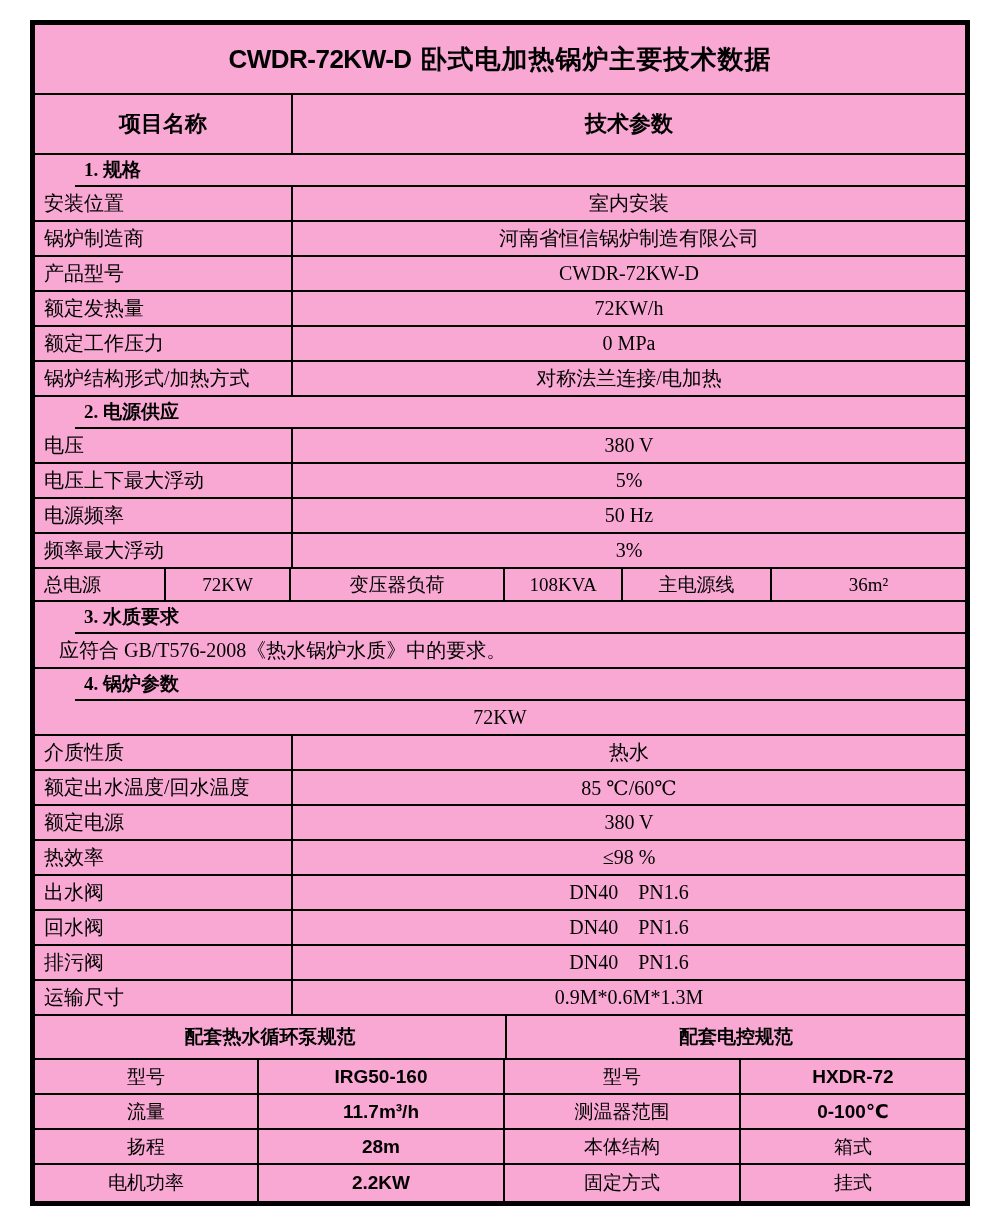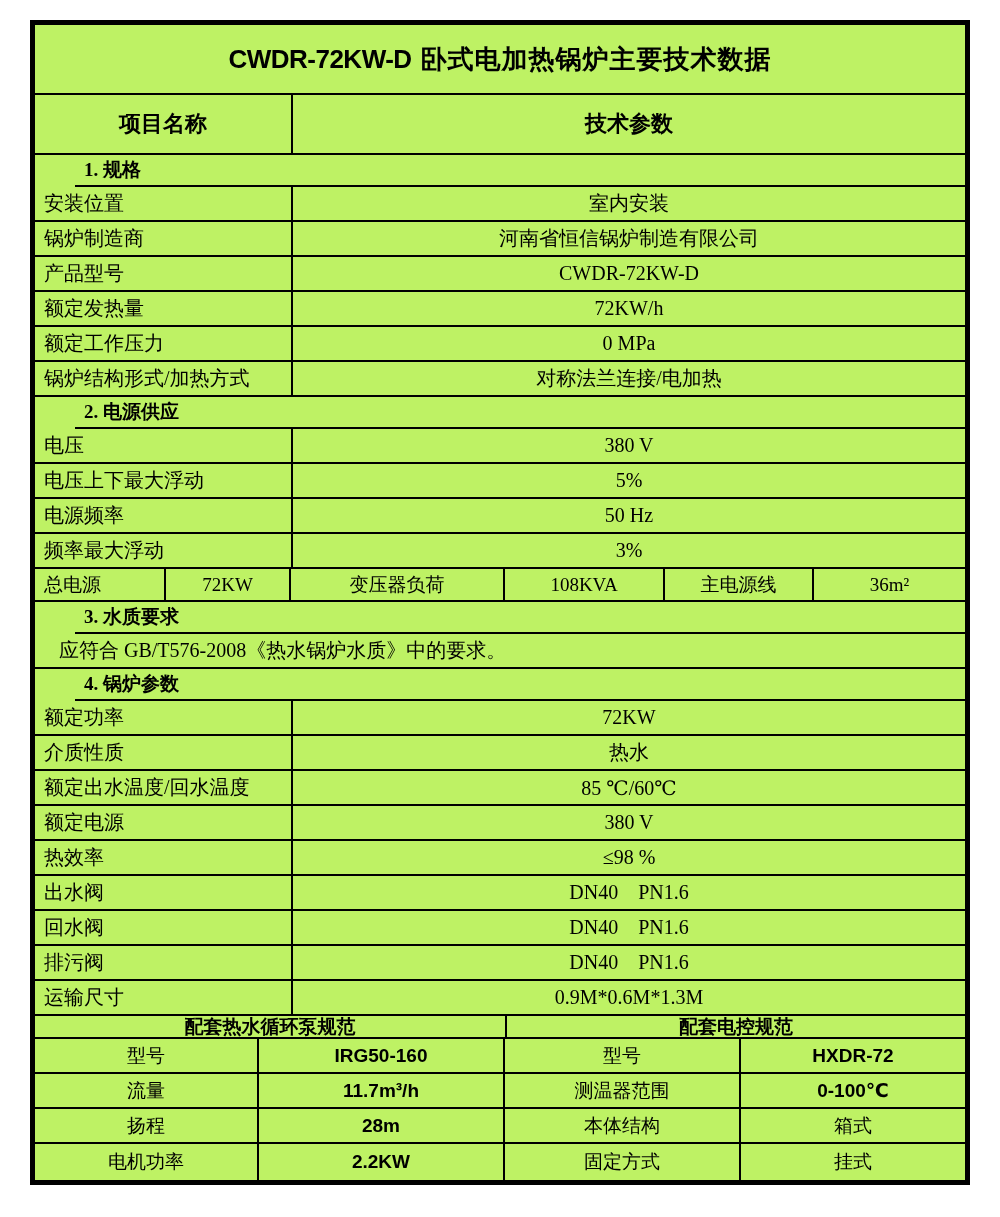--- a/index.html
+++ b/index.html
@@ -3,53 +3,53 @@
 <meta charset="utf-8">
 <style>
   html,body{margin:0;padding:0;}
   body{
     width:1000px;height:1217px;background:#ffffff;
     font-family:"Liberation Serif","DejaVu Serif",serif;
     color:#000;position:relative;
   }
   .tbl{
     position:absolute;left:30px;top:20px;width:940px;
-    border:5px solid #000;background:#bef264;
+    border:5px solid #000;background:#f9a8d4;
     display:flex;flex-direction:column;box-sizing:border-box;
   }
   .row{display:flex;border-bottom:2px solid #000;box-sizing:border-box;align-items:stretch;}
   .row.last{border-bottom:none;}
   
   .r-title{height:70px;}
   .r-head{height:60px;}
   .r-sec{height:32px;margin-left:40px;}
   .r-data{height:35px;}
   .r-power{height:33px;}
   .r-note{height:35px;}
-  .r-pumphead{height:23px;}
+  .r-pumphead{height:44px;}
   .r-pump{height:35px;}
   .r-pump.last{height:36px;justify-content:flex-end;}
   
   .cell{display:flex;align-items:center;box-sizing:border-box;overflow:hidden;}
   .lab{width:258px;border-right:2px solid #000;padding-left:9px;font-size:20px;}
   .val{flex:1;justify-content:center;font-size:20px;white-space:pre;}
   .r-head .lab{justify-content:center;padding-left:0;font-weight:bold;font-size:22px;}
   .r-head .val{font-weight:bold;font-size:22px;}
   .title-wrap{flex:1;display:flex;align-items:center;justify-content:center;}
   .t-model{font-family:"Liberation Sans","DejaVu Sans",sans-serif;font-weight:bold;font-size:26px;margin-right:9px;letter-spacing:-0.5px;}
   .t-rest{font-weight:bold;font-size:26px;letter-spacing:1px;}
   .sec{flex:1;display:flex;align-items:center;padding-left:9px;font-weight:bold;font-size:19px;}
   .note{flex:1;display:flex;align-items:center;padding-left:24px;font-size:20px;white-space:pre;}
   
   .r-power .cell{justify-content:center;font-size:19px;white-space:pre;}
   .pc{border-right:2px solid #000;}
   .pc1{width:131px;justify-content:flex-start !important;padding-left:9px;}
   .pc2{width:125px;}
   .pc3{width:214px;}
-  .pc4{width:160px;}
+  .pc4{width:118px;}
   .pc5{width:149px;}
   .pc6{flex:1;border-right:none;}
   
   .r-pumphead .cell{justify-content:center;font-weight:bold;font-size:19px;}
   .ph-left{width:472px;border-right:2px solid #000;}
   .ph-right{flex:1;}
   .r-pump .cell{justify-content:center;font-size:19px;}
   .qc{border-right:2px solid #000;}
   .qc1{width:224px;}
   .qc2{width:246px;}
@@ -135,21 +135,20 @@
     <div class="sec">3. 水质要求</div>
   </div>
   <div class="row r-note">
     <div class="note">应符合 GB/T576-2008《热水锅炉水质》中的要求。</div>
   </div>
 
   <div class="row r-sec">
     <div class="sec">4. 锅炉参数</div>
   </div>
   <div class="row r-data">
-    <div class="cell lab">额定功率</div>
     <div class="cell val">72KW</div>
   </div>
   <div class="row r-data">
     <div class="cell lab">介质性质</div>
     <div class="cell val">热水</div>
   </div>
   <div class="row r-data">
     <div class="cell lab">额定出水温度/回水温度</div>
     <div class="cell val">85 ℃/60℃</div>
   </div>

